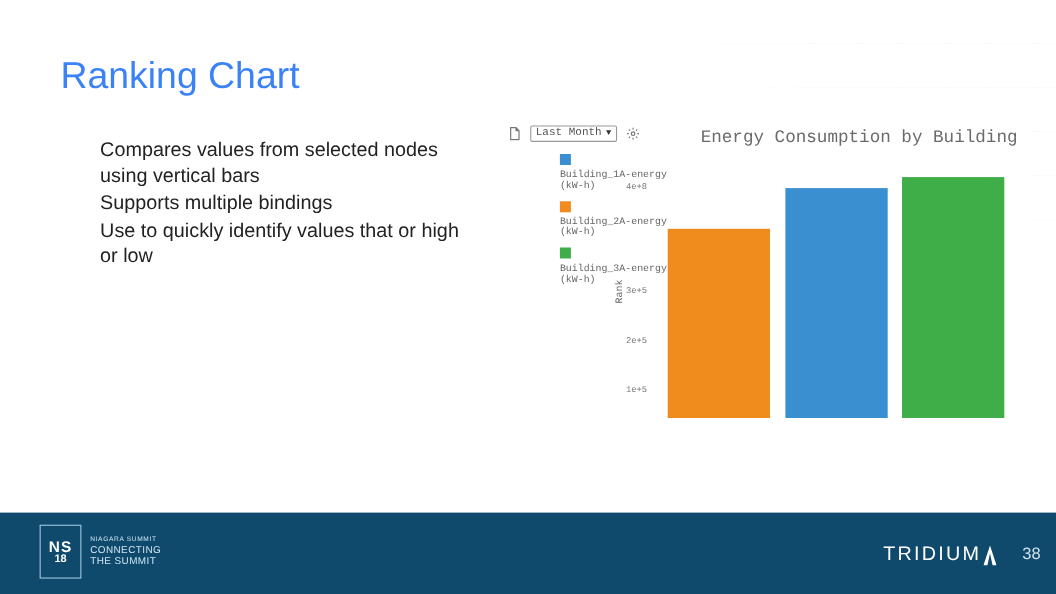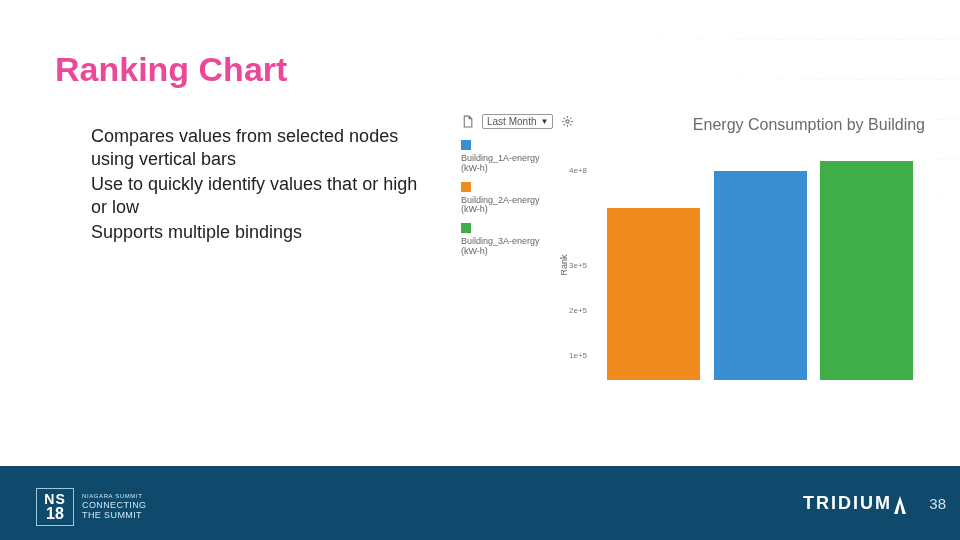--- a/index.html
+++ b/index.html
@@ -13,80 +13,81 @@
       linear-gradient(-60deg, rgba(0,0,0,0.04) 1px, transparent 1px),
       linear-gradient(0deg, rgba(0,0,0,0.03) 1px, transparent 1px);
     background-size: 40px 40px, 40px 40px, 40px 40px;
     opacity: 0.6;
     pointer-events: none;
     mask-image: linear-gradient(to bottom left, #000 0%, #000 35%, transparent 80%);
     -webkit-mask-image: linear-gradient(to bottom left, #000 0%, #000 35%, transparent 80%);
   }
   .title {
     position: absolute; left: 55px; top: 50px;
-    font-size: 34px; font-weight: 700; color: #ec4899;
+    font-size: 34px; font-weight: 400; color: #3b82f6;
   }
   .body-text {
     position: absolute; left: 55px; top: 125px; width: 340px;
     font-size: 18px; line-height: 1.28; color: #222; margin-left: 36px;
   }
   .body-text p { margin-bottom: 2px; }
   
   .widget {
     position: absolute; left: 455px; top: 110px; width: 480px; height: 280px;
     background: #fff;
+    font-family: Liberation Mono, monospace;
   }
   .widget-top { position: absolute; left: 6px; top: 4px; display: flex; align-items: center; gap: 8px; font-size: 10px; color: #555; }
   .doc-icon, .gear-icon { width: 13px; height: 13px; display:inline-block; }
   .doc-icon svg, .gear-icon svg { width:100%; height:100%; }
   .time-select { border:1px solid #999; border-radius:2px; padding:1px 4px; font-size:10px; display:flex; align-items:center; gap:4px; }
   .time-select .tri { font-size:8px; color:#333; }
   .chart-title { position:absolute; right:10px; top:6px; font-size:16px; color:#6b6b6b;margin-left:40px; }
   
   .legend { position:absolute; left:6px; top:30px; font-size:9px; color:#666; line-height:1.1; }
-  .legend-item { margin-bottom:8px; }
+  .legend-item { margin-bottom:8px;margin-left:48px; }
   .swatch { width:10px; height:10px; display:inline-block; margin-bottom:1px; }
   
   .plot { position:absolute; left:120px; top:30px; right:0; bottom:0; }
   .ylabel { position:absolute; left:-22px; top:50%; transform:translateY(-50%) rotate(-90deg); font-size:9px; color:#666; }
   .ytick { position:absolute; left:-6px; font-size:8px; color:#777; transform:translateY(-50%); }
   .plot-area { position:absolute; left:22px; top:5px; right:5px; bottom:10px; }
   .bar { position:absolute; bottom:0; }
   
   .footer { position:absolute; left:0; bottom:0; width:100%; height:74px; background:#0f4a6d; }
   .footer-tri {
     position:absolute; inset:0;
     background:
       linear-gradient(60deg, rgba(255,255,255,0.05) 1px, transparent 1px),
       linear-gradient(-60deg, rgba(255,255,255,0.05) 1px, transparent 1px);
     background-size: 44px 44px;
     opacity:0.6;
   }
   .ns18 { position:absolute; left:36px; bottom:14px; display:flex; align-items:center; gap:8px; }
-  .ns18-badge { width:38px; height:38px; border:1px solid #9cc7e0; display:flex; flex-direction:column; align-items:center; justify-content:center; color:#fff; }
+  .ns18-badge { width:38px; height:49px; border:1px solid #9cc7e0; display:flex; flex-direction:column; align-items:center; justify-content:center; color:#fff; }
   .ns18-badge .ns { font-size:14px; font-weight:700; letter-spacing:1px; line-height:1; }
-  .ns18-badge .yr { font-size:16px; font-weight:700; line-height:1; }
+  .ns18-badge .yr { font-size:10px; font-weight:700; line-height:1; }
   .ns18-text { color:#cfe6f3; font-size:9px; line-height:1.15; letter-spacing:0.4px; }
   .ns18-text .tiny { font-size:6px; letter-spacing:0.6px; }
-  .tridium { position:absolute; right:54px; bottom:26px; color:#fff; font-size:18px; font-weight:700; letter-spacing:2px; display:flex; align-items:flex-end; }
+  .tridium { position:absolute; right:54px; bottom:26px; color:#fff; font-size:18px; font-weight:400; letter-spacing:2px; display:flex; align-items:flex-end; }
   .tridium .shape { width:12px; height:18px; margin-left:2px; display:inline-block; }
   .pagenum { position:absolute; right:14px; bottom:28px; font-size:15px; color:#cfe0ea; }
 </style>
 </head>
 <body>
 
 <div class="slide">
   <div class="tri-bg"></div>
 
   <h1 class="title">Ranking Chart</h1>
 
   <div class="body-text">
     <p>Compares values from selected nodes using vertical bars</p>
+    <p>Supports multiple bindings</p>
     <p>Use to quickly identify values that or high or low</p>
-    <p>Supports multiple bindings</p>
   </div>
 
   <div class="widget">
     <div class="widget-top">
       <span class="doc-icon">
         <svg viewBox="0 0 24 24">
             <path fill="none" stroke="#777" stroke-width="2" d="M6 2h9l5 5v15H6z M15 2v5h5"></path>
           </svg>
       </span>
       <span class="time-select">

